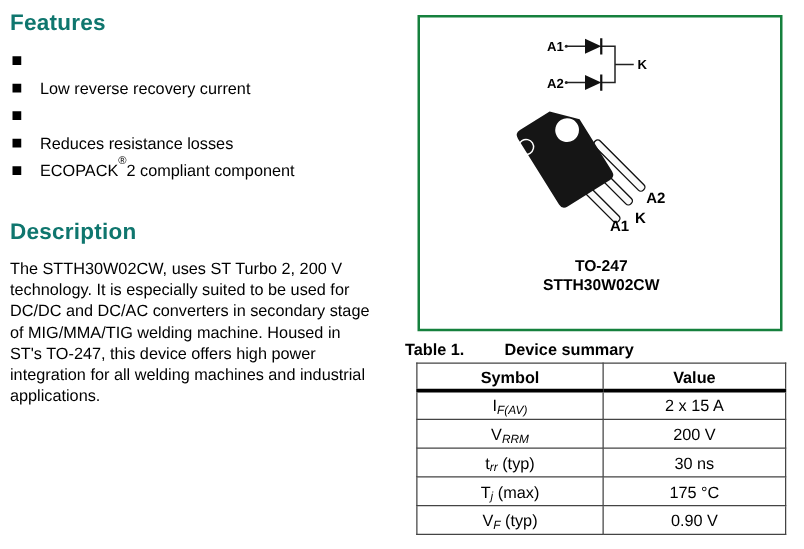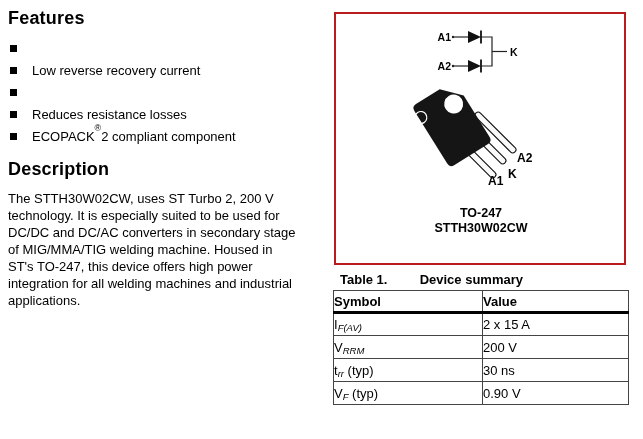--- a/index.html
+++ b/index.html
@@ -7,62 +7,62 @@
   body {
     position:relative;
     background:#ffffff;
     color:#000;
     font-family:"Liberation Sans", sans-serif;
     overflow:hidden;
   }
 
   
   .left-col { position:absolute; left:8px; top:8px; width:324px; }
-  .sec-title { font-size:18px; font-weight:700; letter-spacing:.2px; color:#000000; }
+  .sec-title { font-size:18px; font-weight:700; letter-spacing:.2px; color:#0f766e; }
   ul.features { list-style:none; margin-top:8px; }
   ul.features li { display:flex; align-items:center; height:22px; font-size:13px; }
   .sq { width:7px; height:7px; background:#000; margin:0 15px 0 2px; flex:none; }
   sup.reg { font-size:9px; position:relative; top:-4px; line-height:0; }
-  .desc-title { margin-top:12px; }
+  .desc-title { margin-top:28px; }
   .desc-text {
     margin-top:10px;
     font-size:13px;
     line-height:17px;
     white-space:pre-line;
     width:324px;
   }
 
   
   .pkg-box {
     position:absolute; left:334px; top:12px;
     width:292px; height:253px;
-    border:2px solid #b91c1c;
+    border:2px solid #15803d;
     background:#fff;
   }
   .pkg-box svg { display:block; }
   .slbl { font:700 10.5px "Liberation Sans", sans-serif; fill:#000; }
   .plbl { font:700 12px "Liberation Sans", sans-serif; fill:#000; }
   .cap  { font:700 12.5px "Liberation Sans", sans-serif; fill:#000; }
 
   
   .tbl-caption {
-    position:absolute; left:340px; top:272px;
+    position:absolute; left:324px; top:272px;
     font-size:13px; font-weight:700;
   }
   .tbl-caption .lbl { display:inline-block; width:76px; }
   table.device {
     position:absolute; left:333px; top:290px;
     width:295px;
     border-collapse:collapse;
     font-size:13px;
     table-layout:fixed;
   }
   table.device th, table.device td {
     border:1px solid #444;
-    text-align:left;
+    text-align:center;
     height:23px;
     padding:0;
     font-weight:400;
   }
   table.device thead th {
     font-weight:700;
     border-bottom:3px solid #000;
     height:22px;
   }
   table.device sub {
@@ -181,17 +181,21 @@
     </tr>
     <tr>
       <td><span>V</span><sub>RRM</sub><span></span></td>
       <td>200 V</td>
     </tr>
     <tr>
       <td><span>t</span><sub>rr</sub><span> (typ)</span></td>
       <td>30 ns</td>
     </tr>
     <tr>
+      <td><span>T</span><sub>j</sub><span> (max)</span></td>
+      <td>175 °C</td>
+    </tr>
+    <tr>
       <td><span>V</span><sub>F</sub><span> (typ)</span></td>
       <td>0.90 V</td>
     </tr>
   </tbody>
 </table>
 
 </body></html>

